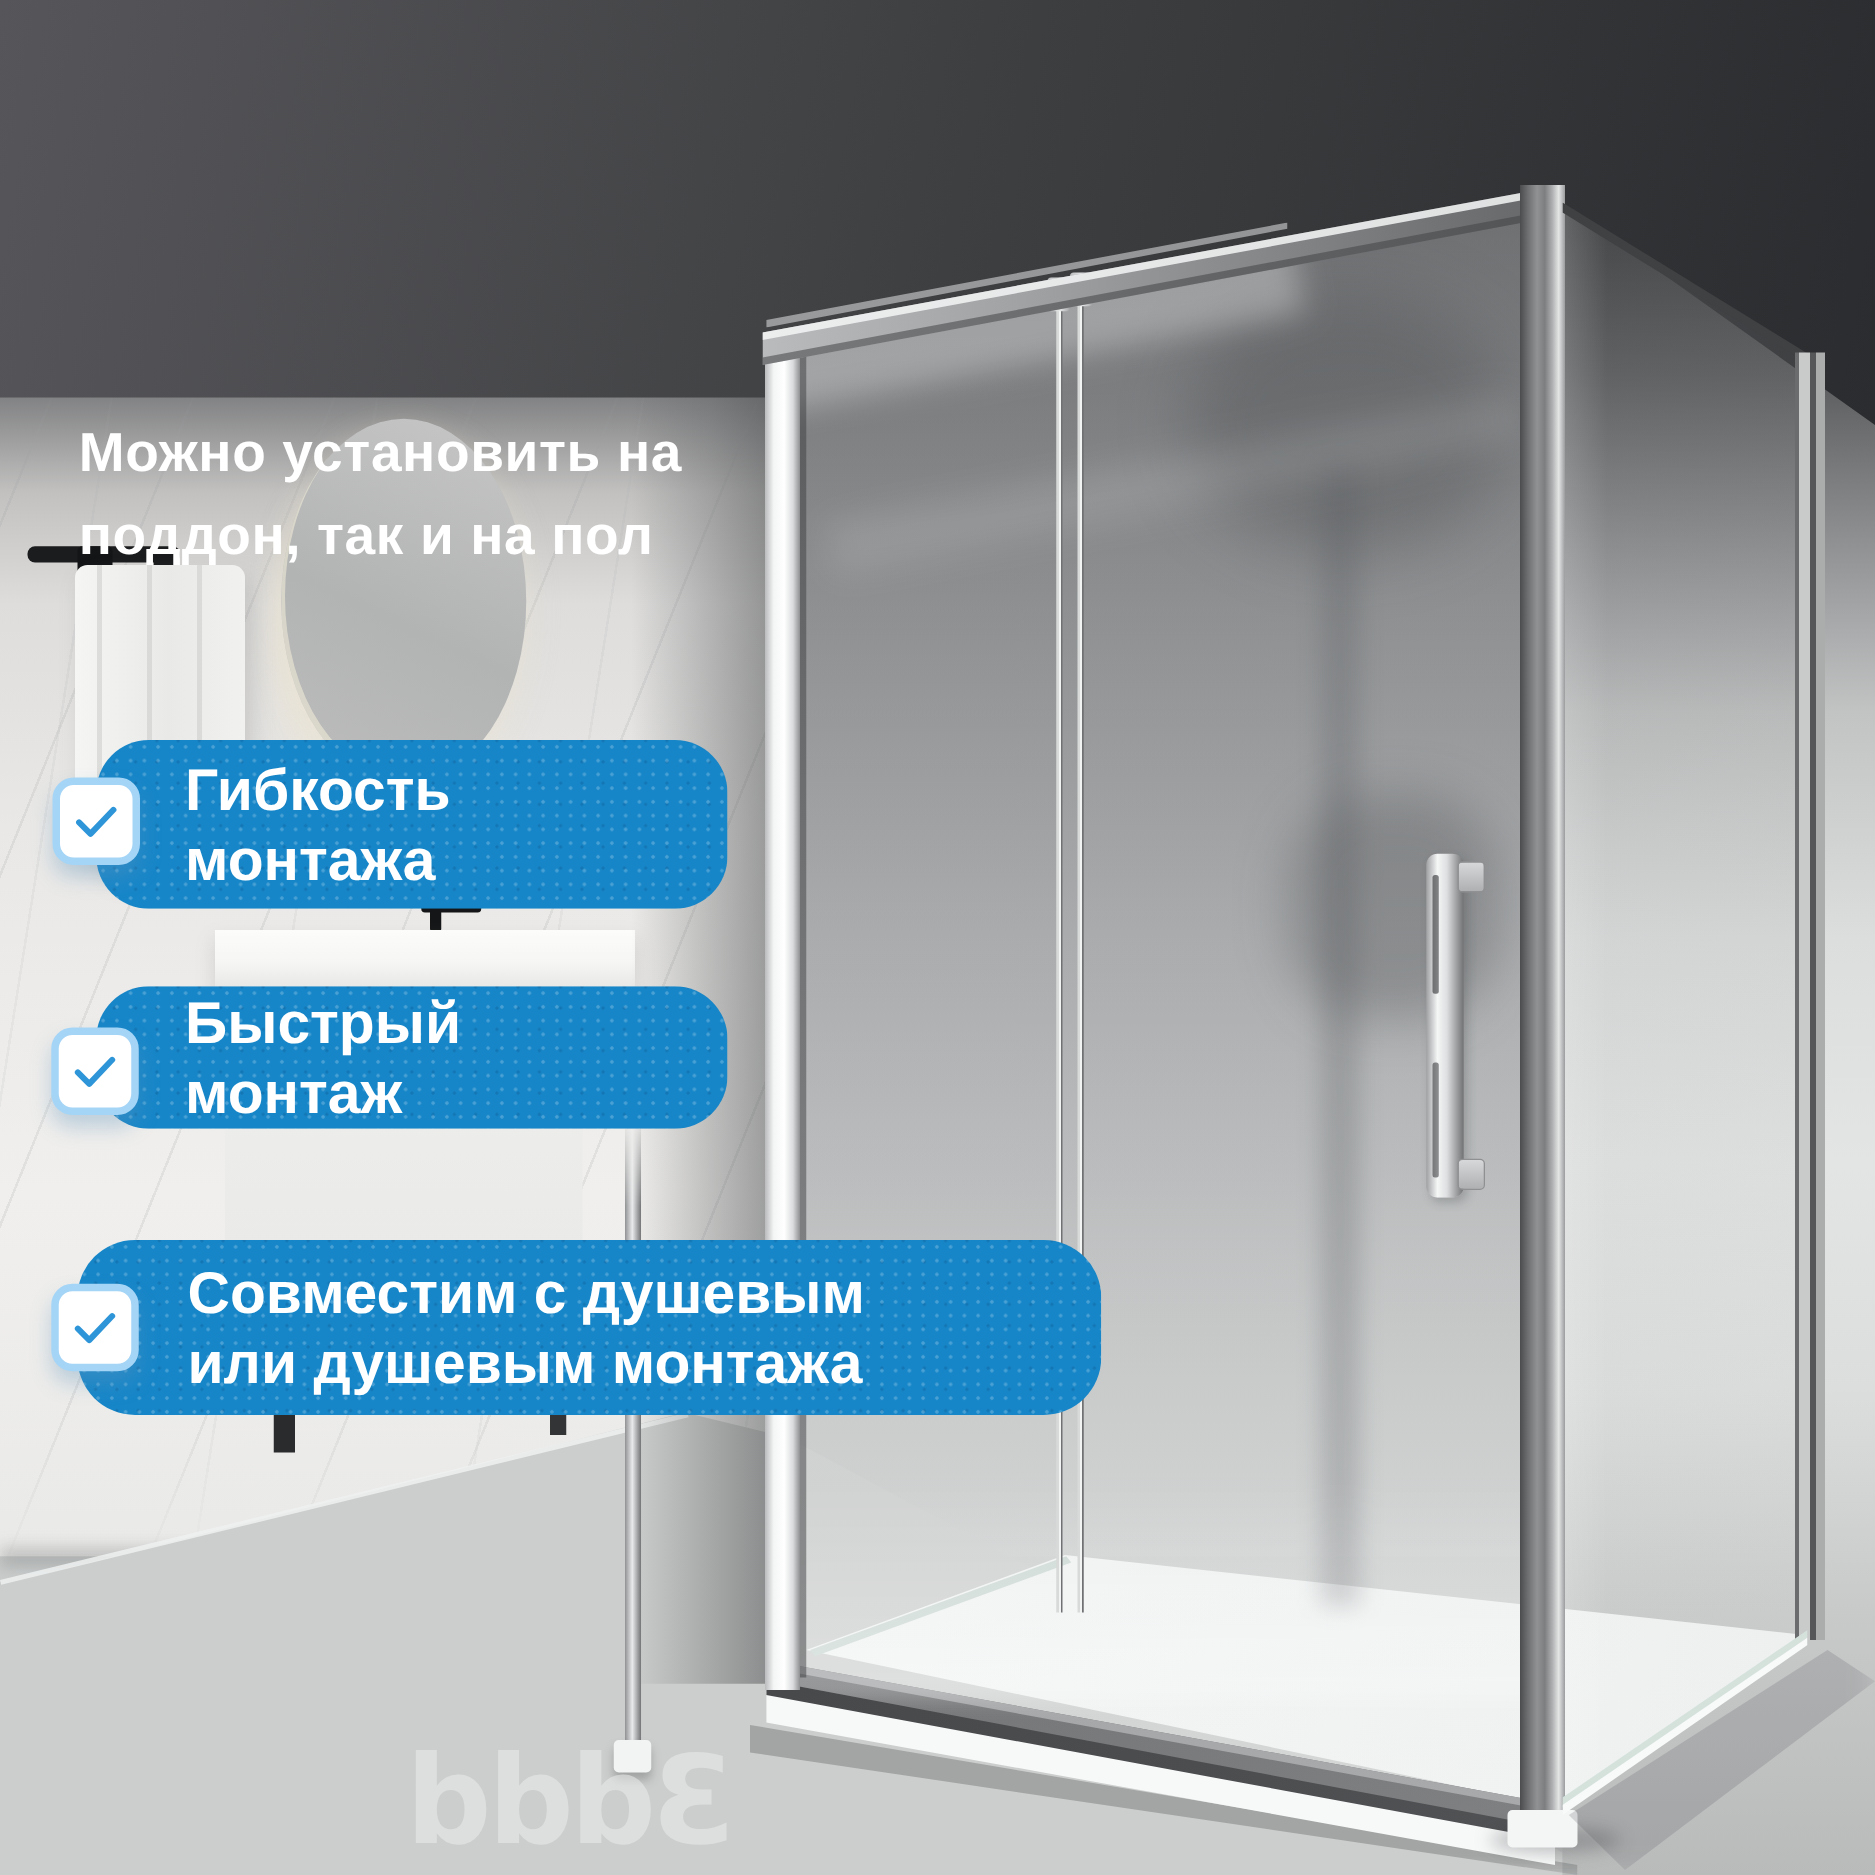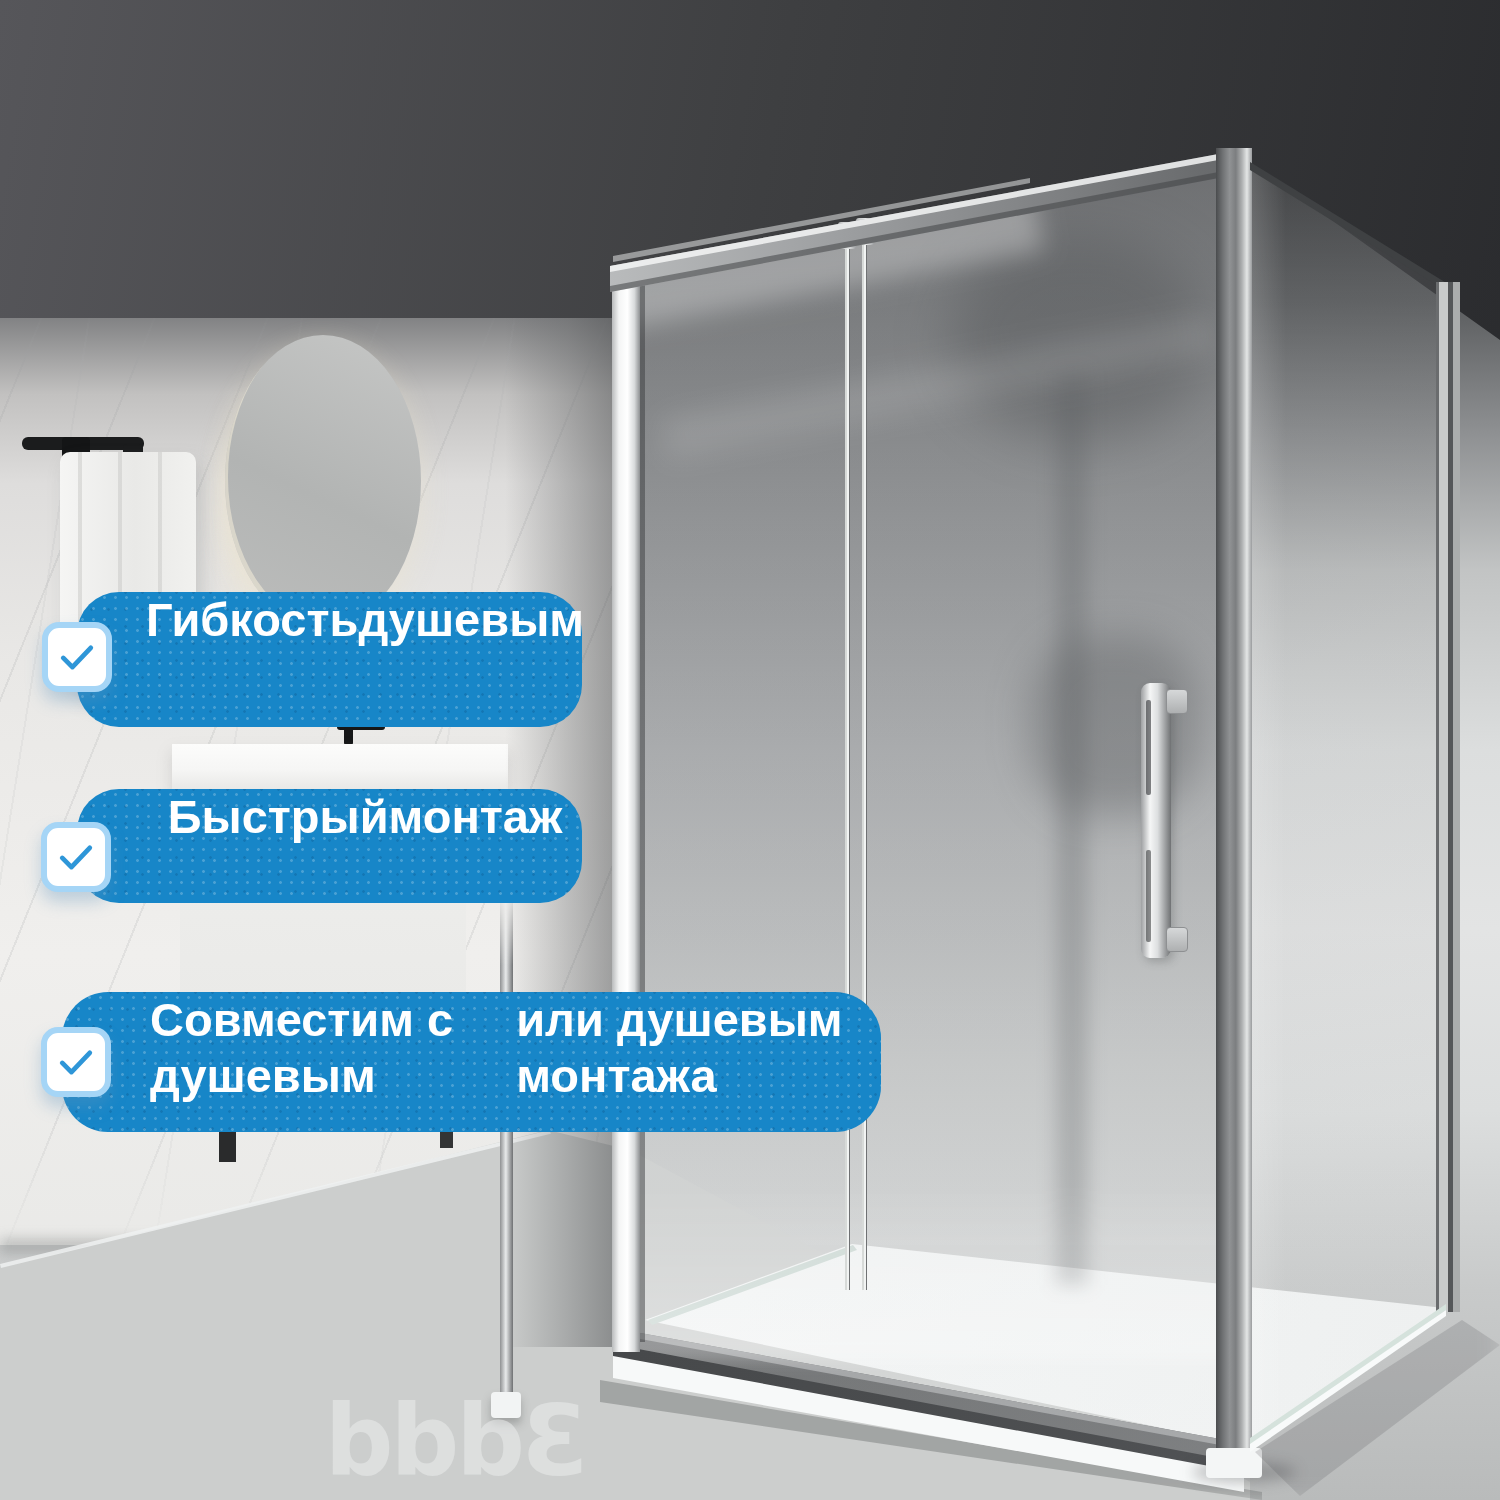--- a/index.html
+++ b/index.html
@@ -144,21 +144,21 @@
 
   
   .watermark{left:322px;top:1384px;font-family:"DejaVu Sans",sans-serif;font-weight:bold;
     font-size:98px;letter-spacing:-3px;color:rgba(235,237,236,.55);transform:scaleX(.98);}
 
   
   .title{left:63px;top:30px;color:#ffffff;font-weight:bold;font-size:126px;line-height:118px;letter-spacing:2px;}
   .subtitle{left:63px;top:330px;color:#ffffff;font-weight:bold;font-size:44px;line-height:66px;letter-spacing:.5px;}
 
   .badge{background-color:#1786c8;border-radius:42px;color:#fff;font-weight:bold;
-    font-size:47px;line-height:56px;display:flex;justify-content:center;
+    font-size:47px;line-height:56px;display:flex;flex-direction:column;justify-content:center;
     background-image:
       radial-gradient(rgba(255,255,255,.22) 1.1px,transparent 1.7px),
       radial-gradient(rgba(8,62,110,.22) 1px,transparent 1.6px);
     background-size:11px 11px,17px 17px;background-position:0 0,6px 9px;}
   .badge.b1{left:77px;top:592px;width:434px;height:135px;padding-left:71px;}
   .badge.b2{left:77px;top:789px;width:434px;height:114px;padding-left:71px;}
   .badge.b3{left:62px;top:992px;width:731px;height:140px;padding-left:88px;border-radius:46px;}
 
   .checkbox{width:70px;height:70px;border-radius:17px;background:#ffffff;
     border:6px solid #a5d5f6;box-sizing:border-box;display:flex;align-items:center;justify-content:center;
@@ -244,24 +244,28 @@
   <div class="abs full right-bottom-white"></div>
 
   <div class="abs handle"></div>
   <div class="abs handle-dark1"></div>
   <div class="abs handle-dark2"></div>
   <div class="abs handle-nub t"></div>
   <div class="abs handle-nub bt"></div>
 
   <div class="abs watermark">bbbƐ</div>
 
+  <div class="abs subtitle">
+    <div>Можно установить на</div>
+    <div>поддон, так и на пол</div>
+  </div>
 
   <div class="abs badge b1">
     <div>Гибкость</div>
-    <div>душевым</div>
+    <div>монтажа</div>
   </div>
   <div class="abs badge b2">
     <div>Быстрый</div>
     <div>монтаж</div>
   </div>
   <div class="abs badge b3">
     <div>Совместим с душевым</div>
     <div>или душевым монтажа</div>
   </div>
 

